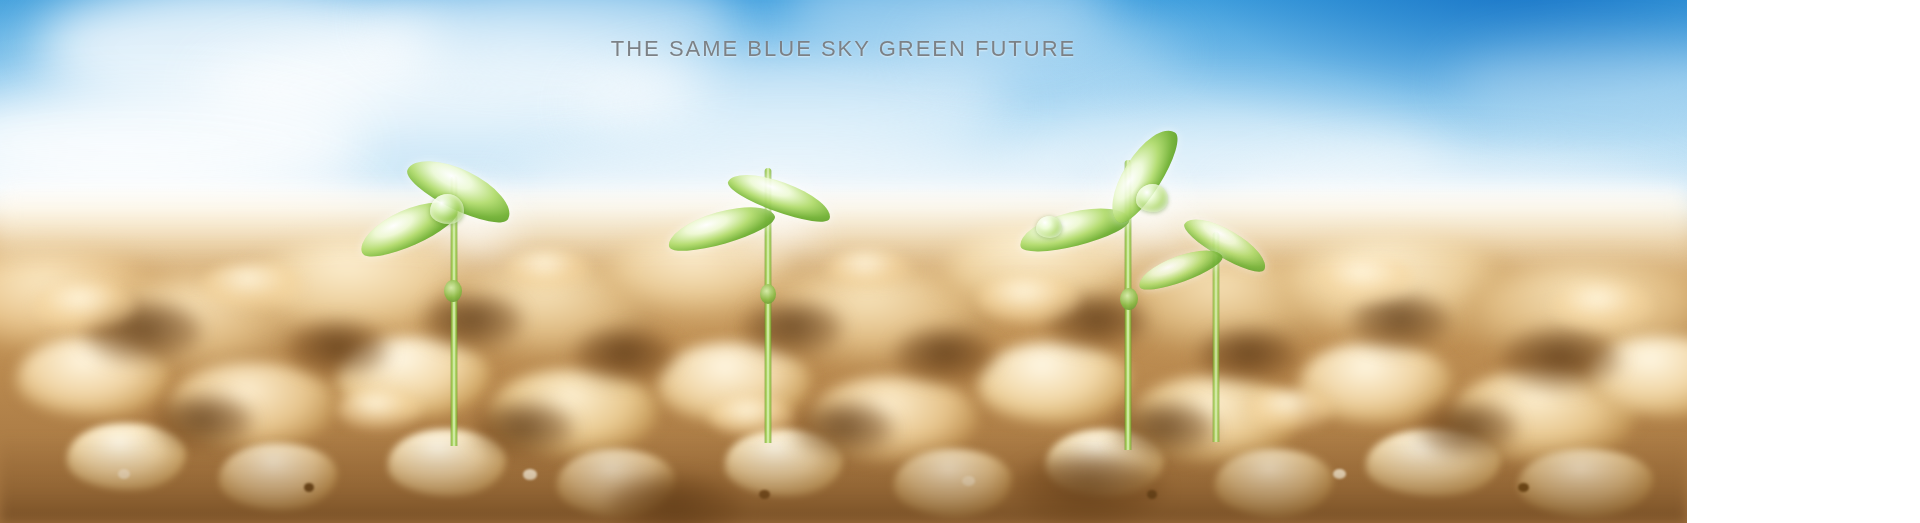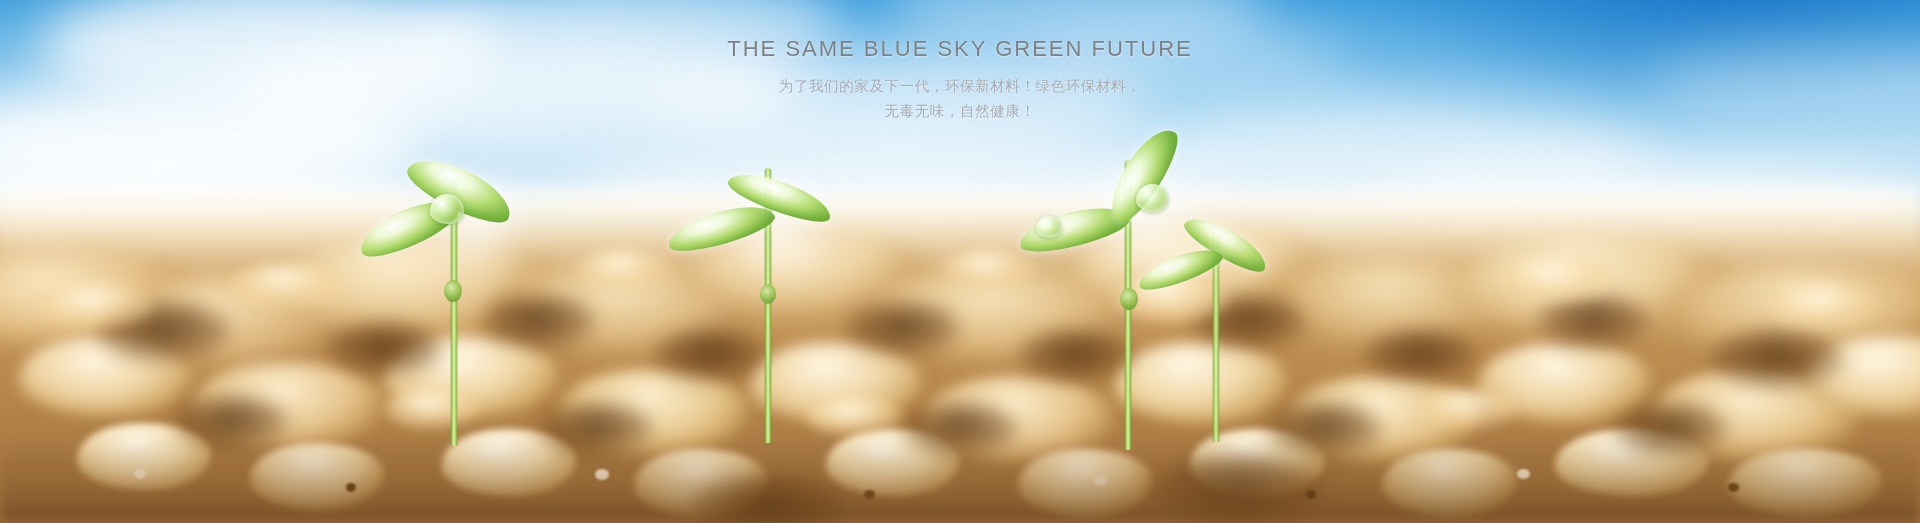--- a/index.html
+++ b/index.html
@@ -2,21 +2,21 @@
 <html><head>
 <meta charset="utf-8">
 <title>Banner</title>
 <style>
   * { margin:0; padding:0; box-sizing:border-box; }
   html,body { background:#fff; }
   body { font-family:"Liberation Sans","DejaVu Sans",sans-serif; }
 
   .banner {
     position:relative;
-    width:1920px; height:523px;
+    width:1687px; height:523px;
     overflow:hidden;
   }
 
   
   .sky {
     position:absolute; left:0; top:0; width:100%; height:100%;
     background:
       linear-gradient(to bottom,
         #3d9ede 0%,
         #63b3e6 6%,
@@ -302,19 +302,15 @@
   </div>
 
   <div class="sprout" style="left:1176px; top:232px; width:110px; height:210px;">
     <div class="stem" style="left:40px;height:100%;opacity:.9;"></div>
     <div class="leaf" style="left:4px;top:-2px;width:92px;height:28px;transform:rotate(30deg);opacity:.95;"></div>
     <div class="leaf" style="left:-40px;top:24px;width:88px;height:26px;transform:rotate(-20deg);opacity:.95;"></div>
   </div>
 
   <div class="copy">
     <div class="eyebrow">THE SAME BLUE SKY GREEN FUTURE</div>
-    <div class="subcopy">
-      <div>为了我们的家及下一代，环保新材料！绿色环保材料，</div>
-      <div>无毒无味，自然健康！</div>
-    </div>
   </div>
 
 </div>
 
 </body></html>

